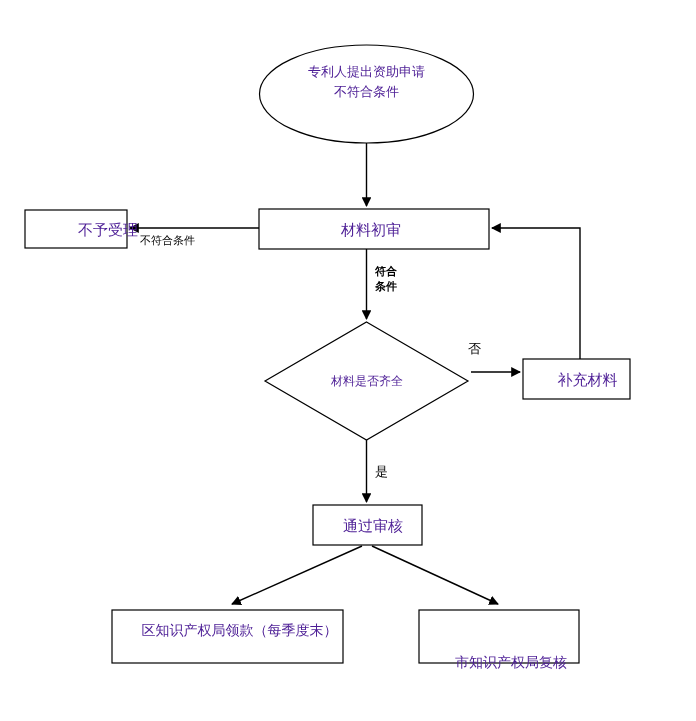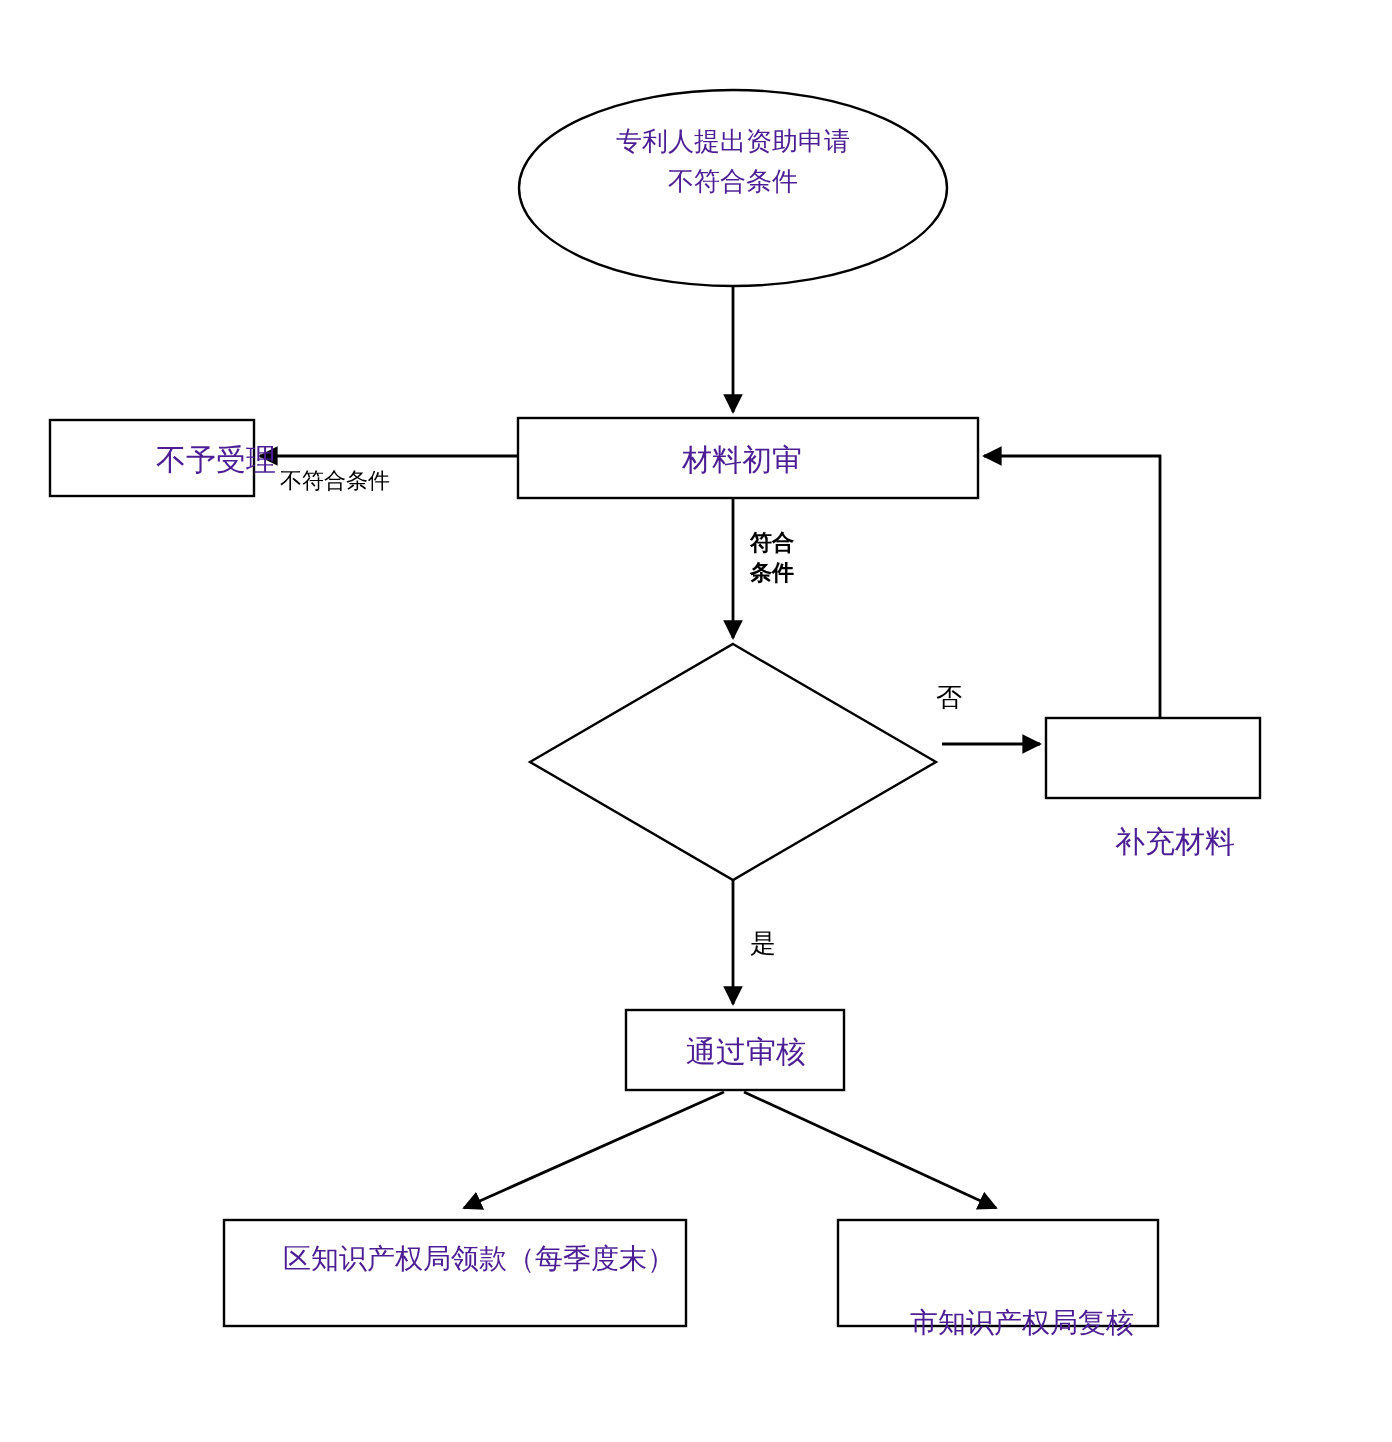--- a/index.html
+++ b/index.html
@@ -95,22 +95,23 @@
 
   <div class="node-text t-start" style="left:259px; top:62px; width:215px;">
     <div>专利人提出资助申请</div>
     <div>不符合条件</div>
   </div>
 
   <div class="node-text t-box" style="left:25px; top:219px; width:102px;padding-left:32px;">不予受理</div>
 
   <div class="node-text t-box" style="left:259px; top:219px; width:224px;">材料初审</div>
 
+  <div class="node-text t-diamond" style="left:266px; top:372px; width:202px;">材料是否齐全</div>
 
-  <div class="node-text t-box" style="left:523px; top:369px; width:129px;margin-top:41px;">补充材料</div>
+  <div class="node-text t-box" style="left:523px; top:369px; width:129px;">补充材料</div>
 
   <div class="node-text t-box" style="left:313px; top:515px; width:120px;">通过审核</div>
 
   <div class="node-text t-box-sm" style="left:112px; top:620px; width:231px;">区知识产权局领款（每季度末）</div>
 
   <div class="node-text t-box-sm" style="left:419px; top:620px; width:160px;margin-top:32px;">市知识产权局复核</div>
 
   <div class="edge-label t-edge" style="left:140px; top:233px; width:110px;">不符合条件</div>
 
   <div class="edge-label t-edge" style="left:375px; top:264px; width:40px; text-align:left;font-weight:bold;">

